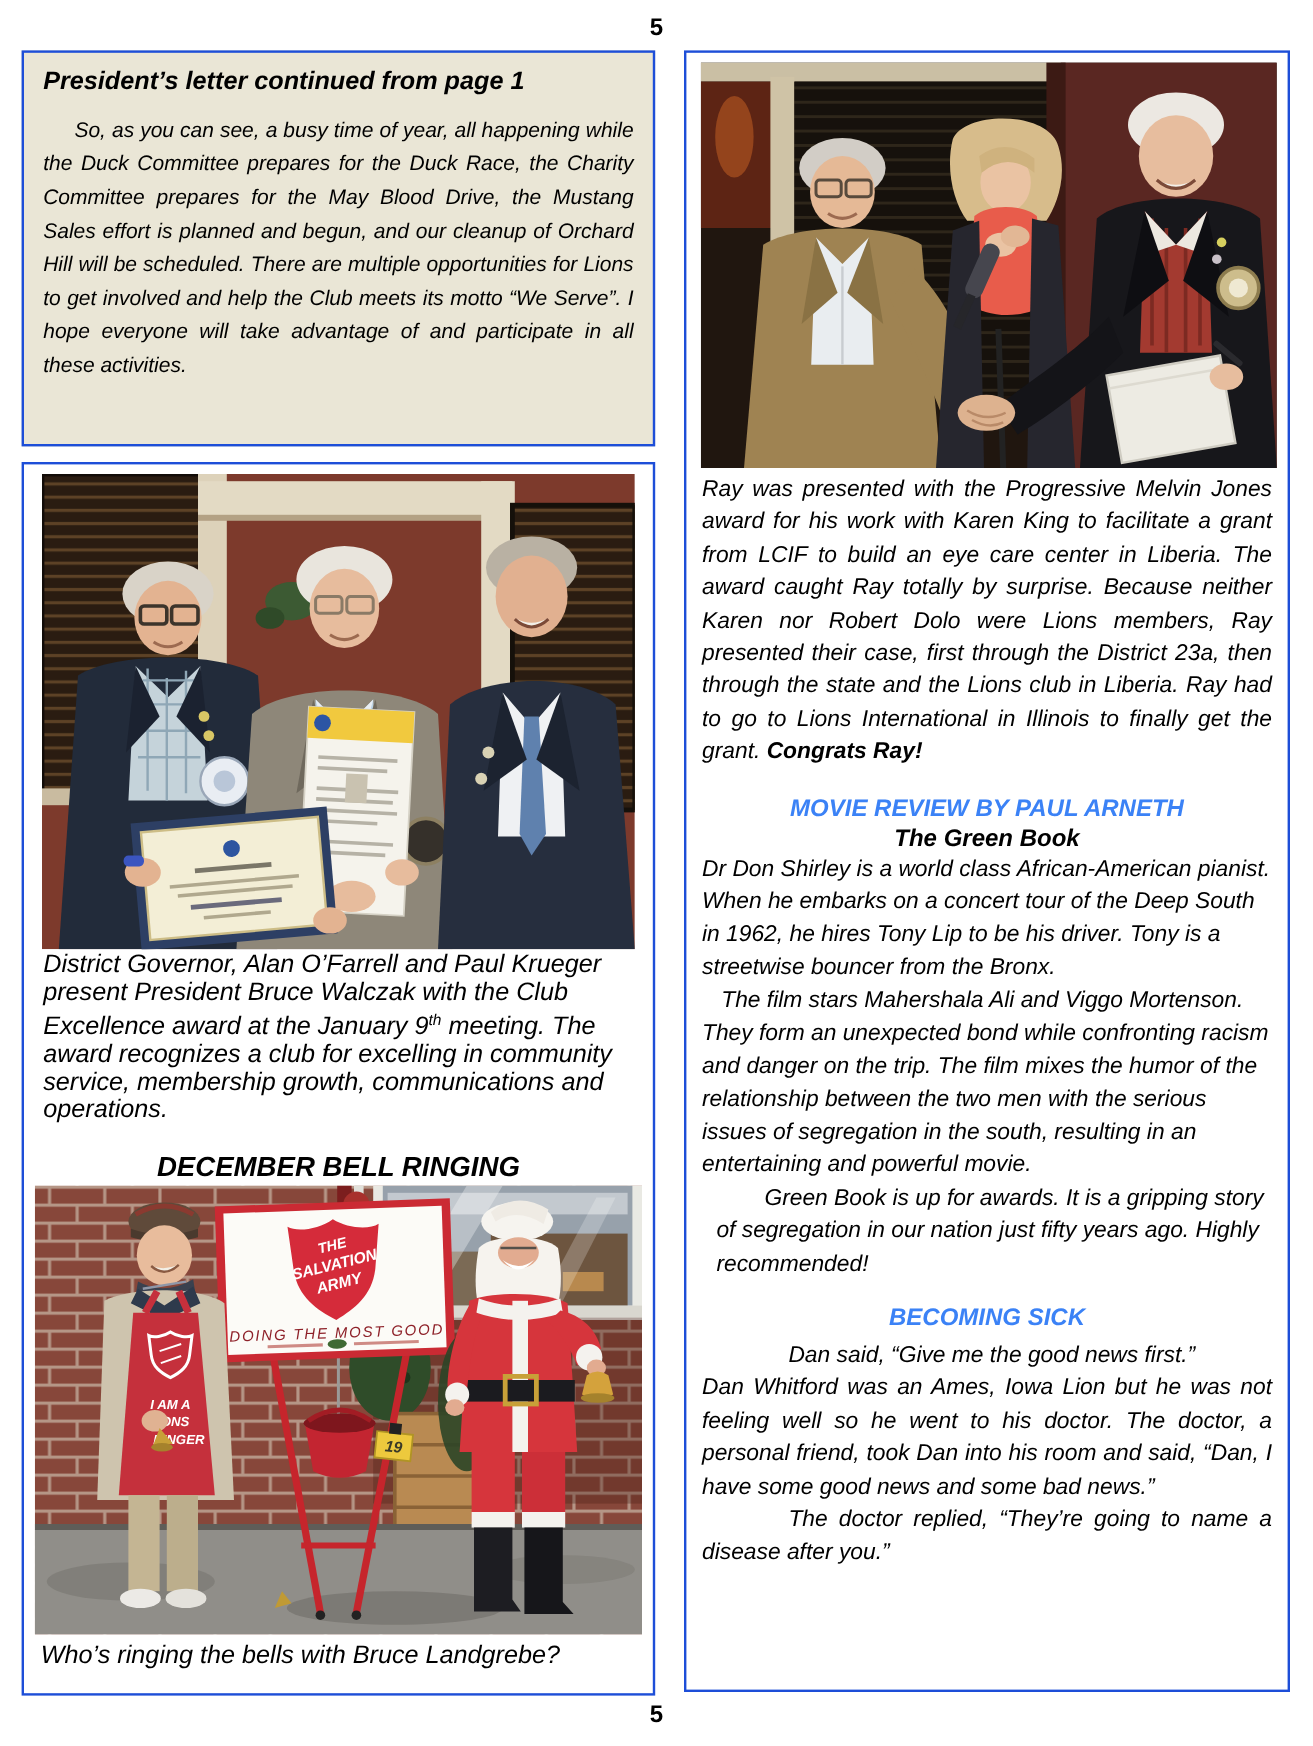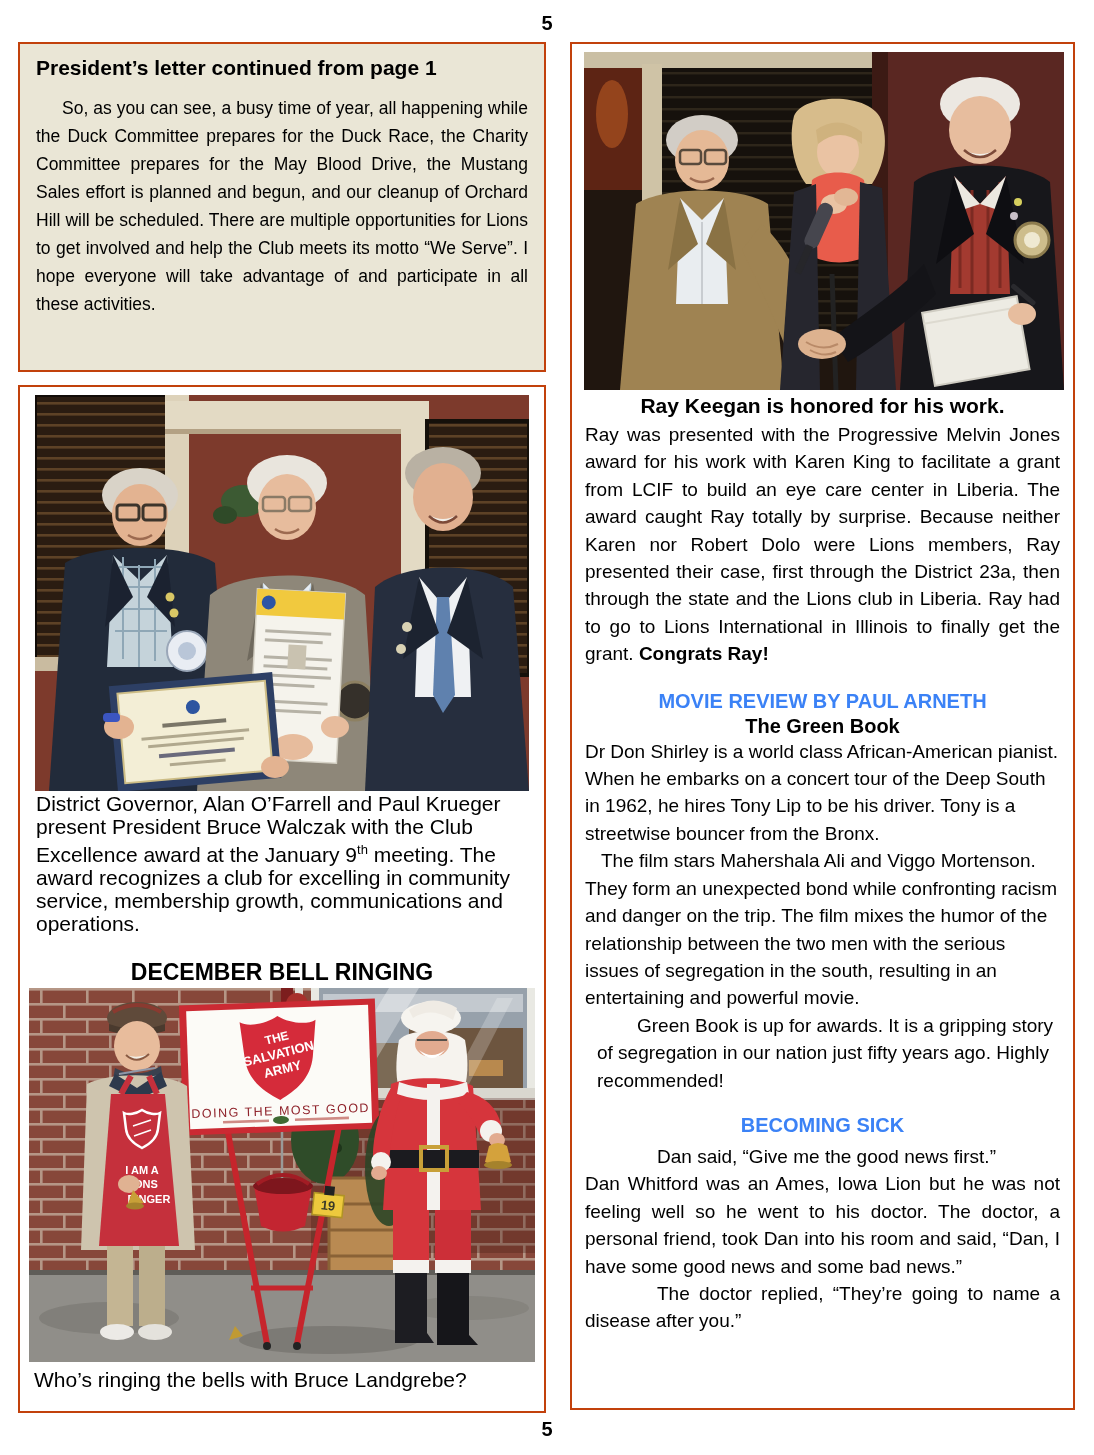--- a/index.html
+++ b/index.html
@@ -2,21 +2,21 @@
 <html><head>
 <meta charset="utf-8">
 <title>Newsletter page 5</title>
 <style>
   html,body{margin:0;padding:0;background:#fff;}
   .page{position:relative;width:1094px;height:1455px;background:#fff;
         font-family:"Liberation Sans","DejaVu Sans",sans-serif;color:#000;overflow:hidden;}
   .pagenum{position:absolute;left:0;right:0;text-align:center;font-size:20px;font-weight:bold;}
   .pagenum.top{top:12px;}
   .pagenum.bottom{top:1418px;}
-  .box{position:absolute;border:2px solid #c2410c;background:#fff;box-sizing:border-box;}
+  .box{position:absolute;border:2px solid #1d4ed8;background:#fff;box-sizing:border-box;font-style:italic;}
   .box.letter{left:18px;top:42px;width:528px;height:330px;background:#eae6d6;padding:12px 16px;}
   .box.letter h1{margin:0;font-size:21px;font-weight:bold;}
   .letter-body{margin:14px 0 0 0;font-size:17.5px;line-height:28px;text-align:justify;text-indent:26px;}
   .box.left-main{left:18px;top:385px;width:528px;height:1028px;}
   .box.right-main{left:570px;top:42px;width:505px;height:1368px;}
   .photo{position:absolute;display:block;}
   .photo.p1{left:12px;top:8px;width:480px;height:338px;}
   .photo.p2{left:15px;top:8px;width:494px;height:396px;}
   .photo.p3{left:9px;top:601px;width:506px;height:374px;}
   .caption{position:absolute;margin:0;font-size:21px;line-height:23px;}
@@ -380,21 +380,20 @@
         <rect x="424" y="240" width="30" height="5" rx="2" fill="#2a2a2e" transform="rotate(40 439 243)"></rect>
         <ellipse cx="438" cy="262" rx="14" ry="11" fill="#e7bd9e"></ellipse>
       </g>
       <g>
         <ellipse cx="238" cy="292" rx="24" ry="15" fill="#ddb28f"></ellipse>
         <path d="M222,290 q16,10 32,2 M226,298 q14,8 26,2" stroke="#b98a68" stroke-width="2" fill="none"></path>
       </g>
     </svg>
 
     <div class="right-flow">
-      <h2 class="ray-heading">Ray Keegan is honored for his work.</h2>
       <p class="jbody"><span>Ray was presented with the Progressive Melvin Jones award for his work with Karen King to facilitate a grant from LCIF to build an eye care center in Liberia. The award caught Ray totally by surprise. Because neither Karen nor Robert Dolo were Lions members, Ray presented their case,  first through the District 23a, then through the state and the Lions club in Liberia. Ray had to go to Lions International in Illinois to finally get the grant. </span><b>Congrats Ray!</b></p>
 
       <h3 class="blue-h">MOVIE REVIEW BY PAUL ARNETH</h3>
       <h4 class="sub-h">The Green Book</h4>
       <p class="lbody">Dr Don Shirley is a world class African-American pianist.  When he embarks on a concert tour of the Deep South in 1962, he hires Tony Lip to be his driver.  Tony is a streetwise bouncer from the Bronx.</p>
       <p class="lbody indent1">The film stars  Mahershala Ali and Viggo Mortenson.  They form an unexpected bond while confronting racism and danger on the trip. The film mixes the humor of the relationship between the two men with the serious issues of segregation in the south, resulting in an entertaining and powerful movie.</p>
       <p class="lbody indent2">Green Book is up for awards.  It is a gripping story of segregation in our nation just fifty years ago.  Highly recommended!</p>
 
       <h3 class="blue-h sick">BECOMING SICK</h3>
       <p class="jbody indent3">Dan said, “Give me the good news first.”</p>

